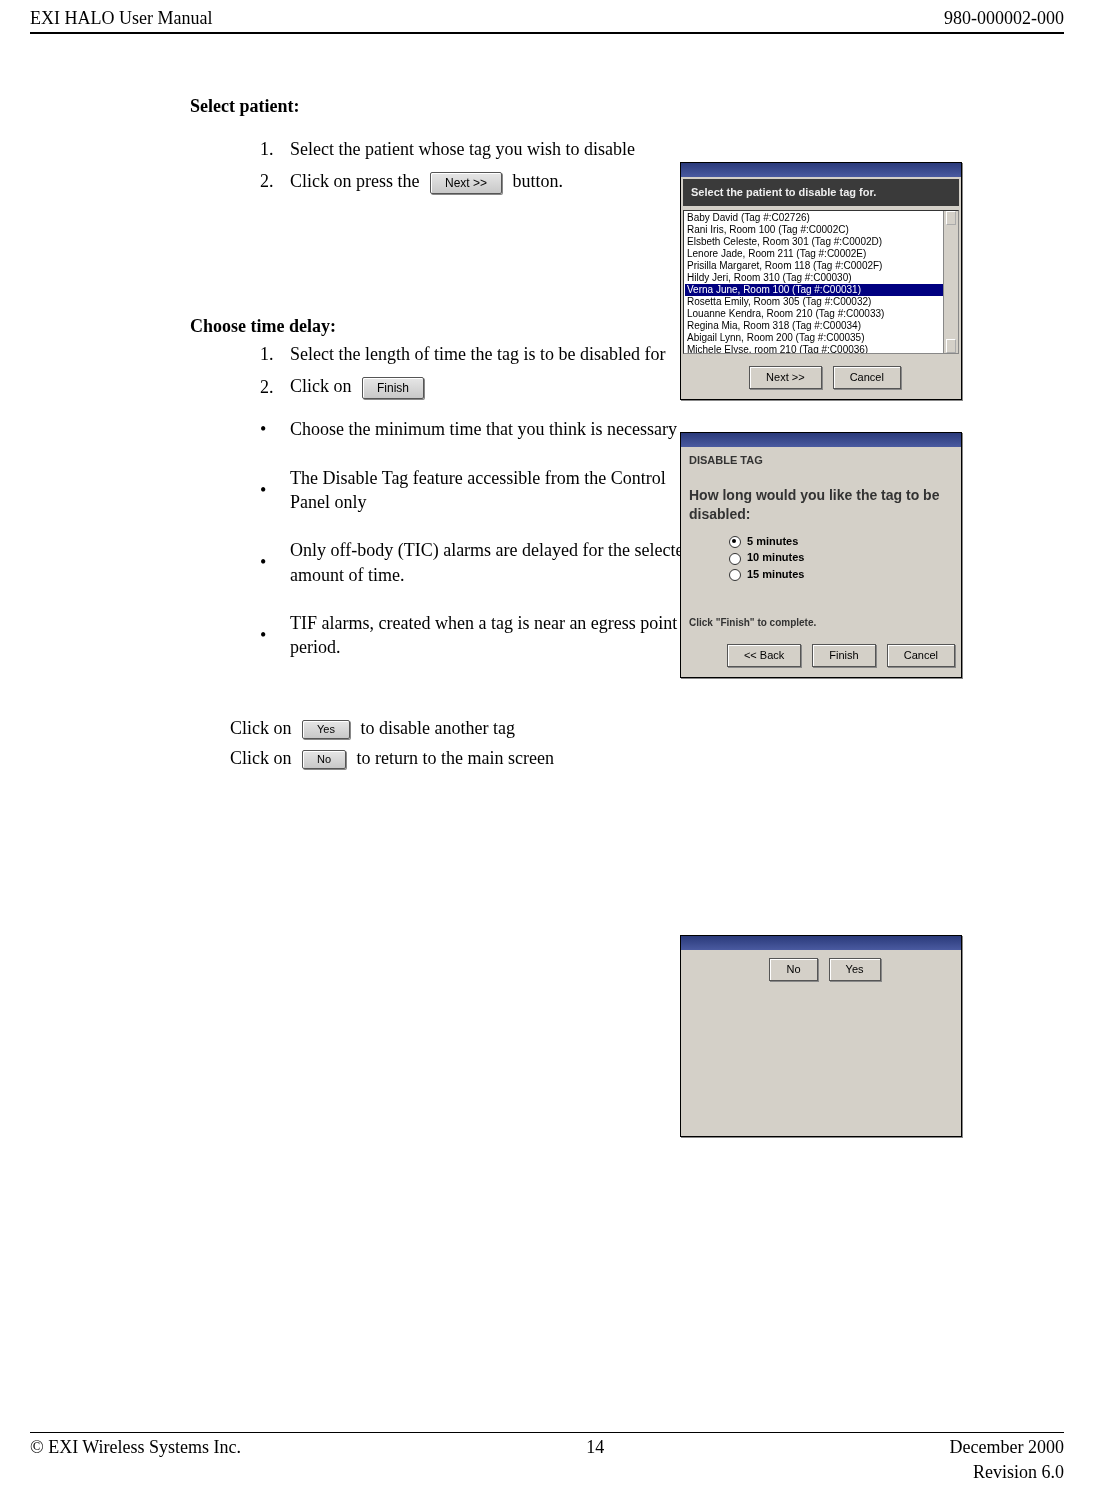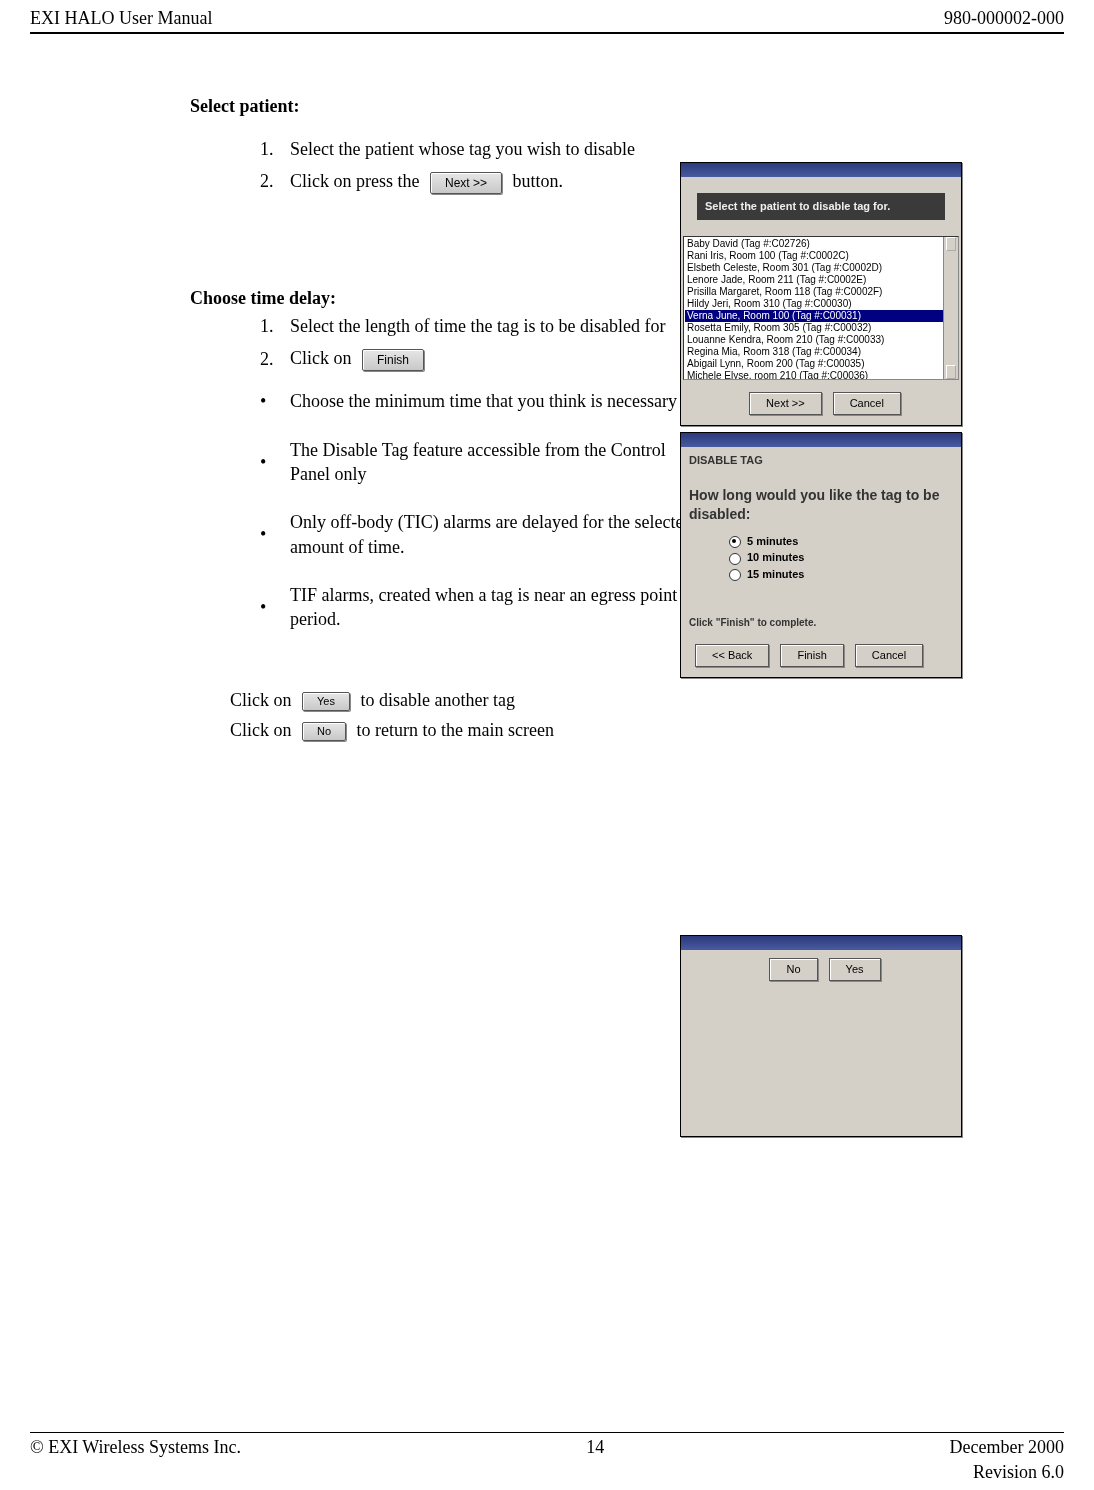--- a/index.html
+++ b/index.html
@@ -80,21 +80,21 @@
     color: #fff;
     height: 14px;
   }
   .dialog .body {
     padding: 6px 8px;
   }
   .dialog .prompt-dark {
     background: #3a3a3a;
     color: #eee;
     padding: 6px 8px;
-    margin: 16px;
+    margin: 2px;
     font-weight: bold;
     font-size: 11px;
   }
   .listbox {
     background: #fff;
     border: 1px inset #888;
     height: 140px;
     overflow: hidden;
     margin: 4px 2px;
     position: relative;
@@ -160,21 +160,21 @@
       <div class="li">
         <span class="num">2.</span>
         <span class="li-body">
           <span>Click on press the</span>
           <span class="btn">Next &gt;&gt;</span>
           <span>button.</span>
         </span>
       </div>
     </div>
 
-    <div class="bold" style="margin-top:92px;">Choose time delay:</div>
+    <div class="bold" style="margin-top:120px;">Choose time delay:</div>
     <div class="ol" style="margin-top:4px;">
       <div class="li">
         <span class="num">1.</span>
         <span class="li-body">Select the length of time the tag is to be disabled for</span>
       </div>
       <div class="li">
         <span class="num">2.</span>
         <span class="li-body">
           <span>Click on</span>
           <span class="btn">Finish</span>
@@ -244,21 +244,21 @@
   <div class="body">
     <div class="bold" style="font-size:11px; color:#333;">DISABLE TAG</div>
     <div style="font-size:14px; margin-top:18px; font-weight:bold; color:#333;">How long would you like the tag to be disabled:</div>
     <div style="margin-top:10px;">
       <div class="radio-row"><span class="radio checked"></span><span style="font-weight:bold;">5 minutes</span></div>
       <div class="radio-row"><span class="radio"></span><span style="font-weight:bold;">10 minutes</span></div>
       <div class="radio-row"><span class="radio"></span><span style="font-weight:bold;">15 minutes</span></div>
     </div>
     <div style="font-size:10px; margin-top:34px; font-weight:bold; color:#333;">Click "Finish" to complete.</div>
   </div>
-  <div class="dlg-buttons" style="text-align:left;">
+  <div class="dlg-buttons" style="text-align:right;">
     <span class="dlg-btn">&lt;&lt; Back</span>
     <span class="dlg-btn">Finish</span>
     <span class="dlg-btn">Cancel</span>
   </div>
 </div>
 
 <div class="dialog" style="left:680px; top:935px; width:280px; height:200px;">
   <div class="titlebar"></div>
   <div class="dlg-buttons">
     <span class="dlg-btn">No</span>

